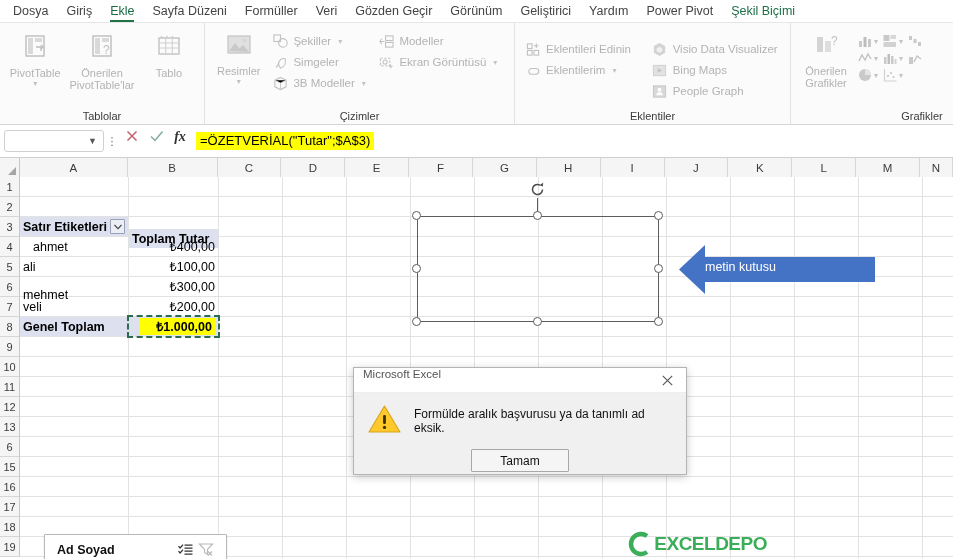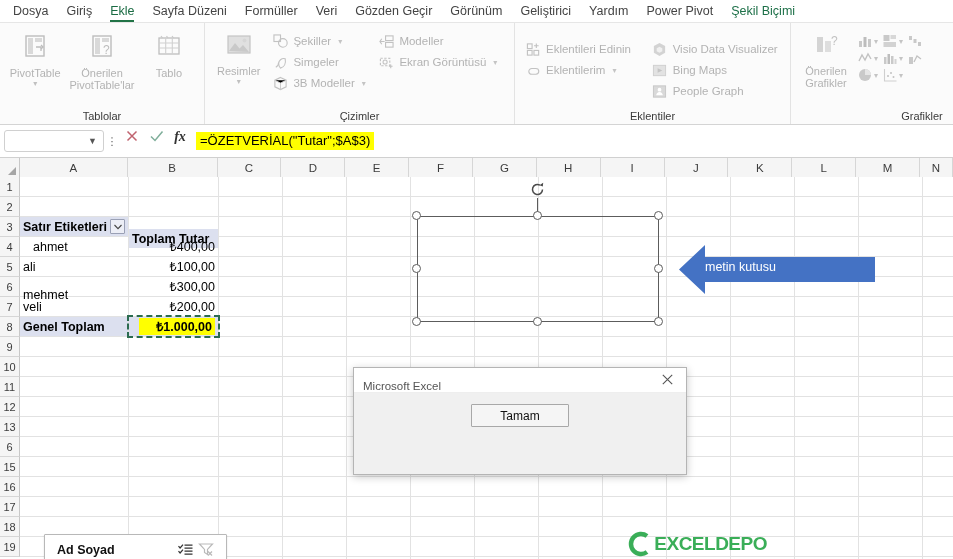--- a/index.html
+++ b/index.html
@@ -301,21 +301,21 @@
     left: 353px; top: 367px;
     width: 334px; height: 108px;
     background: #f0f0f0;
     border: 1px solid #b4b4b4;
     box-shadow: 0 2px 8px rgba(0,0,0,0.22);
     z-index: 20;
   }
   .dlg-title {
     height: 25px;
     background: #ffffff;
-    display: flex; align-items: flex-end;
+    display: flex; align-items: flex-start;
     padding-left: 9px;
     font-size: 11.5px;
     color: #555;
     border-bottom: 1px solid #eeeeee;
   }
   .dlg-close {
     margin-left: auto;
     width: 38px; height: 25px;
     display: flex; align-items: center; justify-content: center;
     color: #555; font-size: 14px;
@@ -819,20 +819,30 @@
 
   <div class="dlg">
     <div class="dlg-title">
       <span>Microsoft Excel</span>
       <span class="dlg-close">
         <svg width="11" height="11" viewBox="0 0 11 11">
             <path d="M0.8 0.8l9.4 9.4M10.2 0.8L0.8 10.2" stroke="#555" stroke-width="1.1"></path>
           </svg>
       </span>
     </div>
+    <div class="dlg-body">
+      <span>
+        <svg width="33" height="30" viewBox="0 0 33 30">
+          <path d="M16.5 2 L32 28 L1 28 Z" fill="#FFC92B" stroke="#D6A41E" stroke-width="1.1" stroke-linejoin="round"></path>
+          <rect x="15.1" y="11" width="2.8" height="9" rx="1.2" fill="#3a3000"></rect>
+          <circle cx="16.5" cy="23.4" r="1.6" fill="#3a3000"></circle>
+        </svg>
+      </span>
+      <span class="dlg-msg">Formülde aralık başvurusu ya da tanımlı ad eksik.</span>
+    </div>
     <div class="dlg-foot">
       <div class="dlg-btn">Tamam</div>
     </div>
   </div>
 
   <div class="watermark">
     <svg width="22" height="26" viewBox="0 0 22 26">
       <path d="M19 5a10 10 0 100 16" fill="none" stroke="#2aa84a" stroke-width="4.5"></path>
     </svg>
     <span class="wm-text">EXCELDEPO</span>

